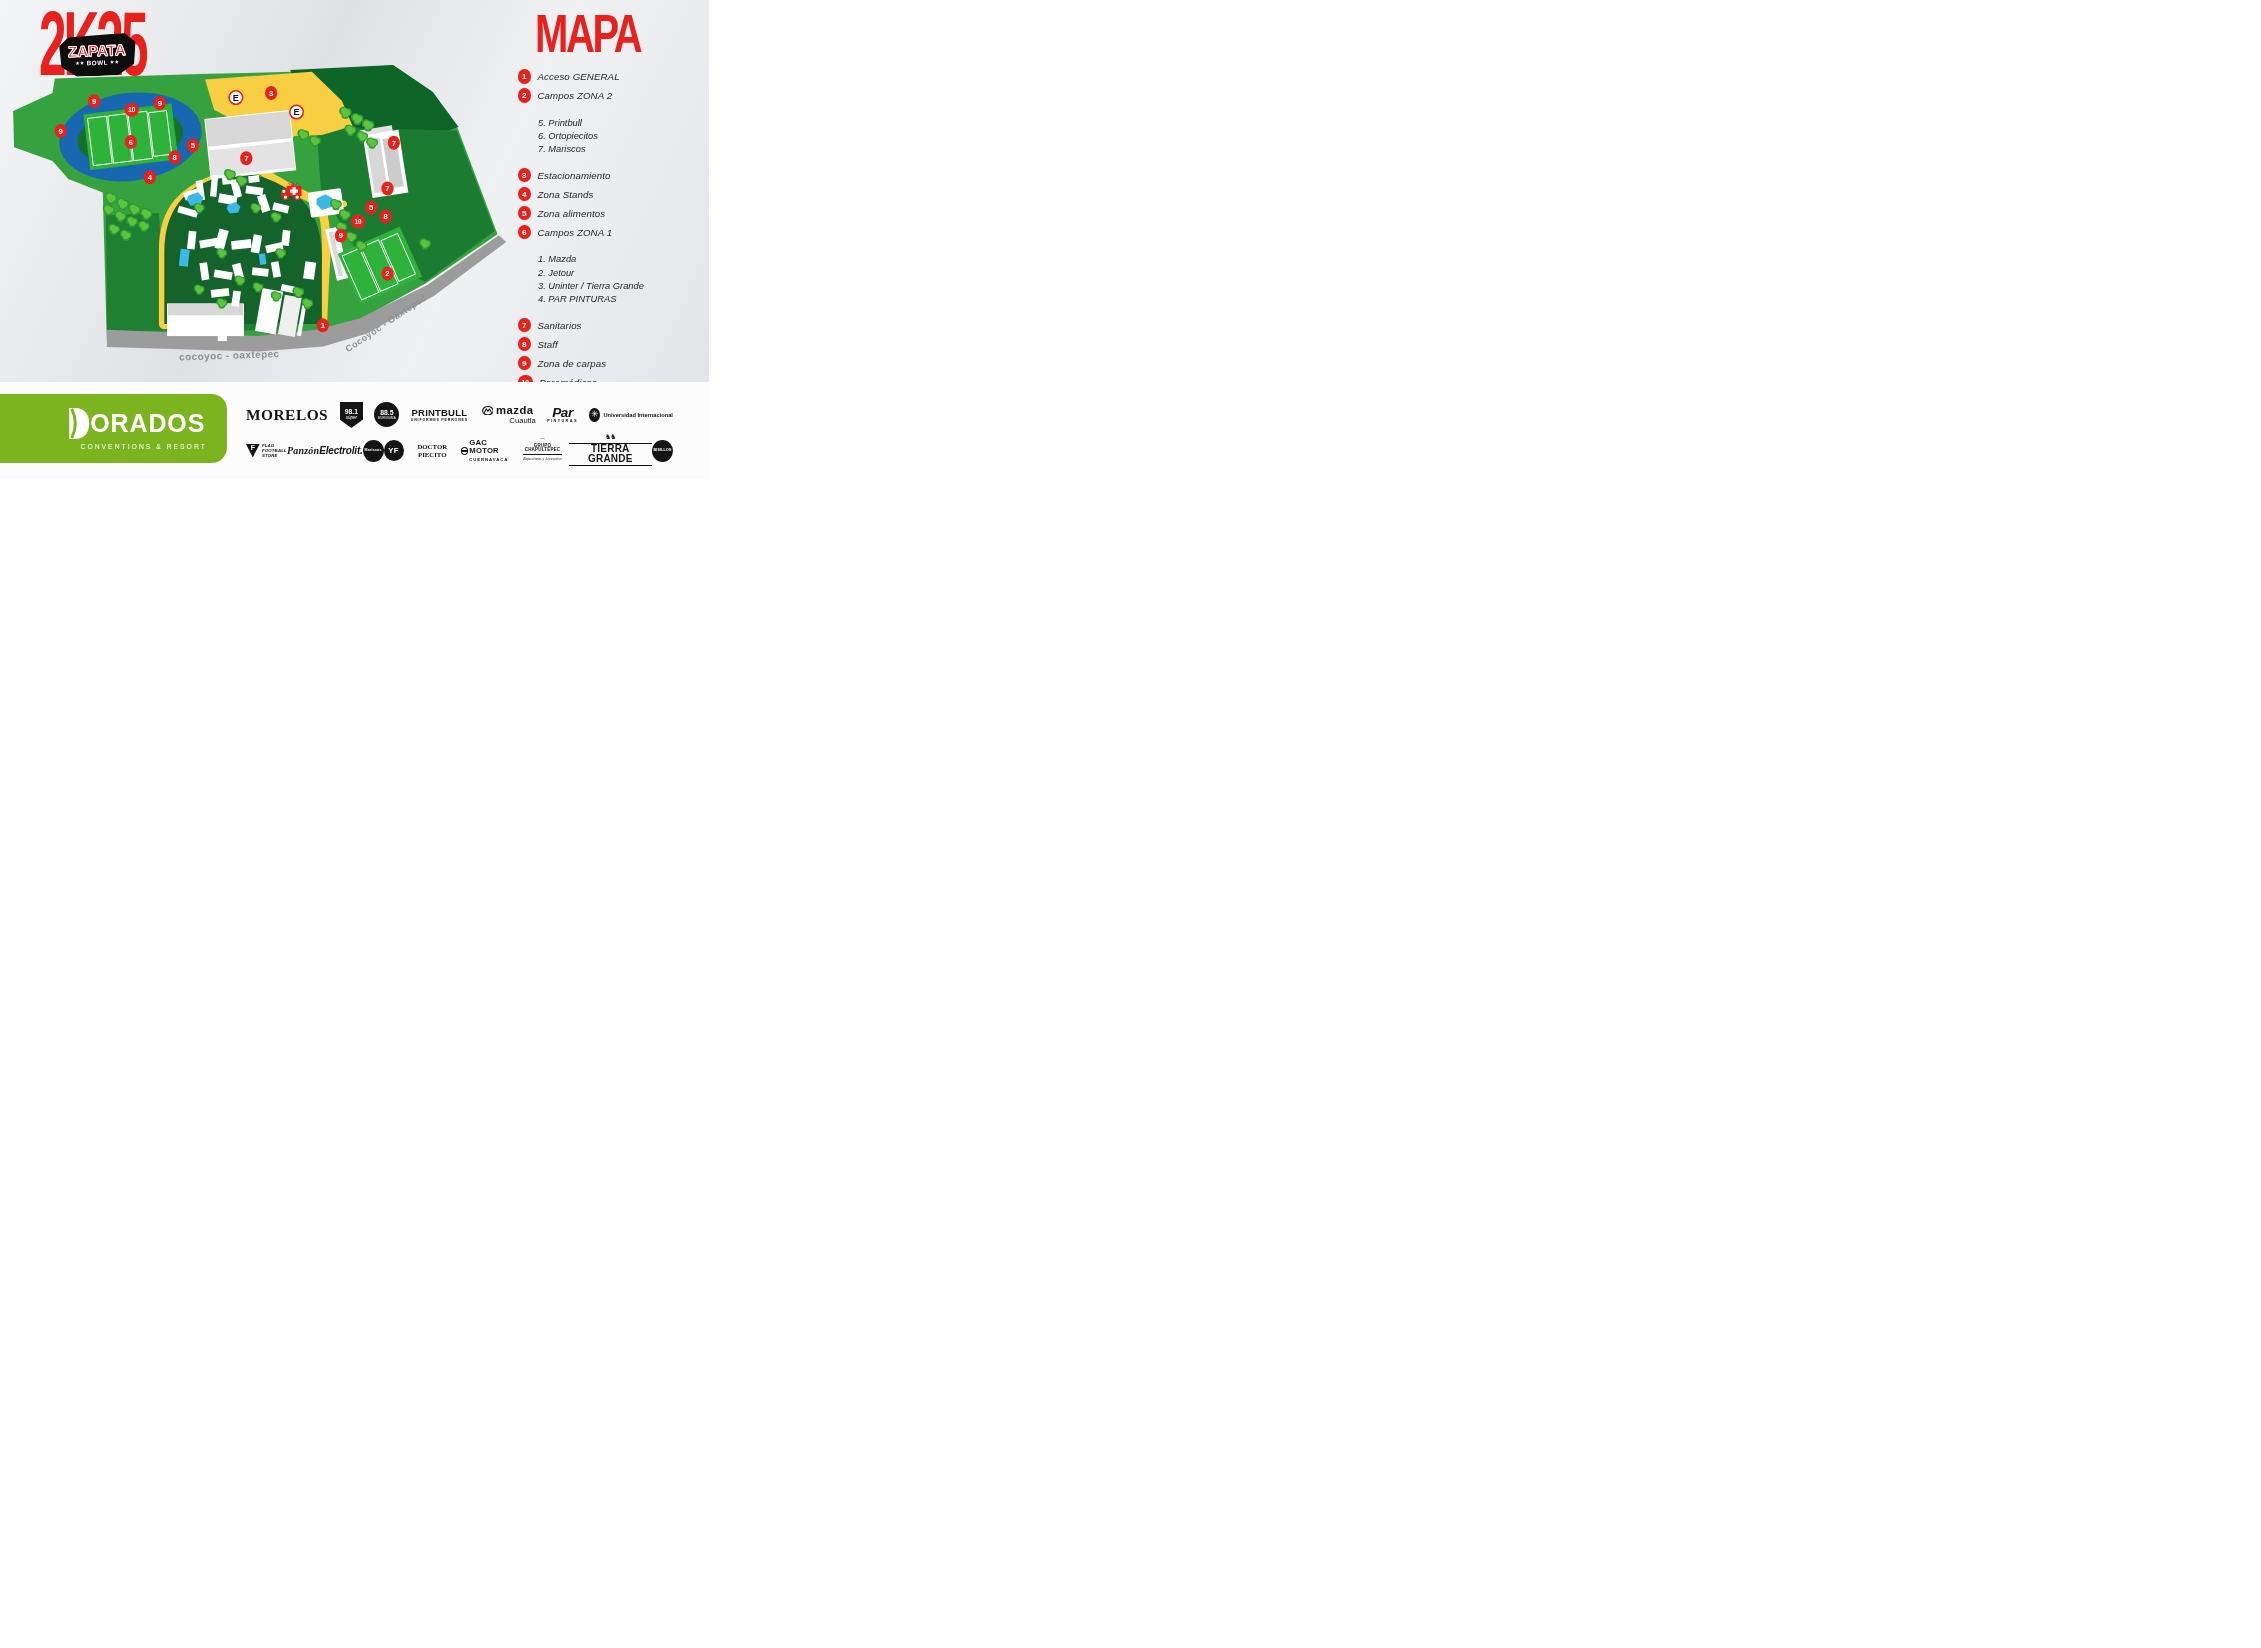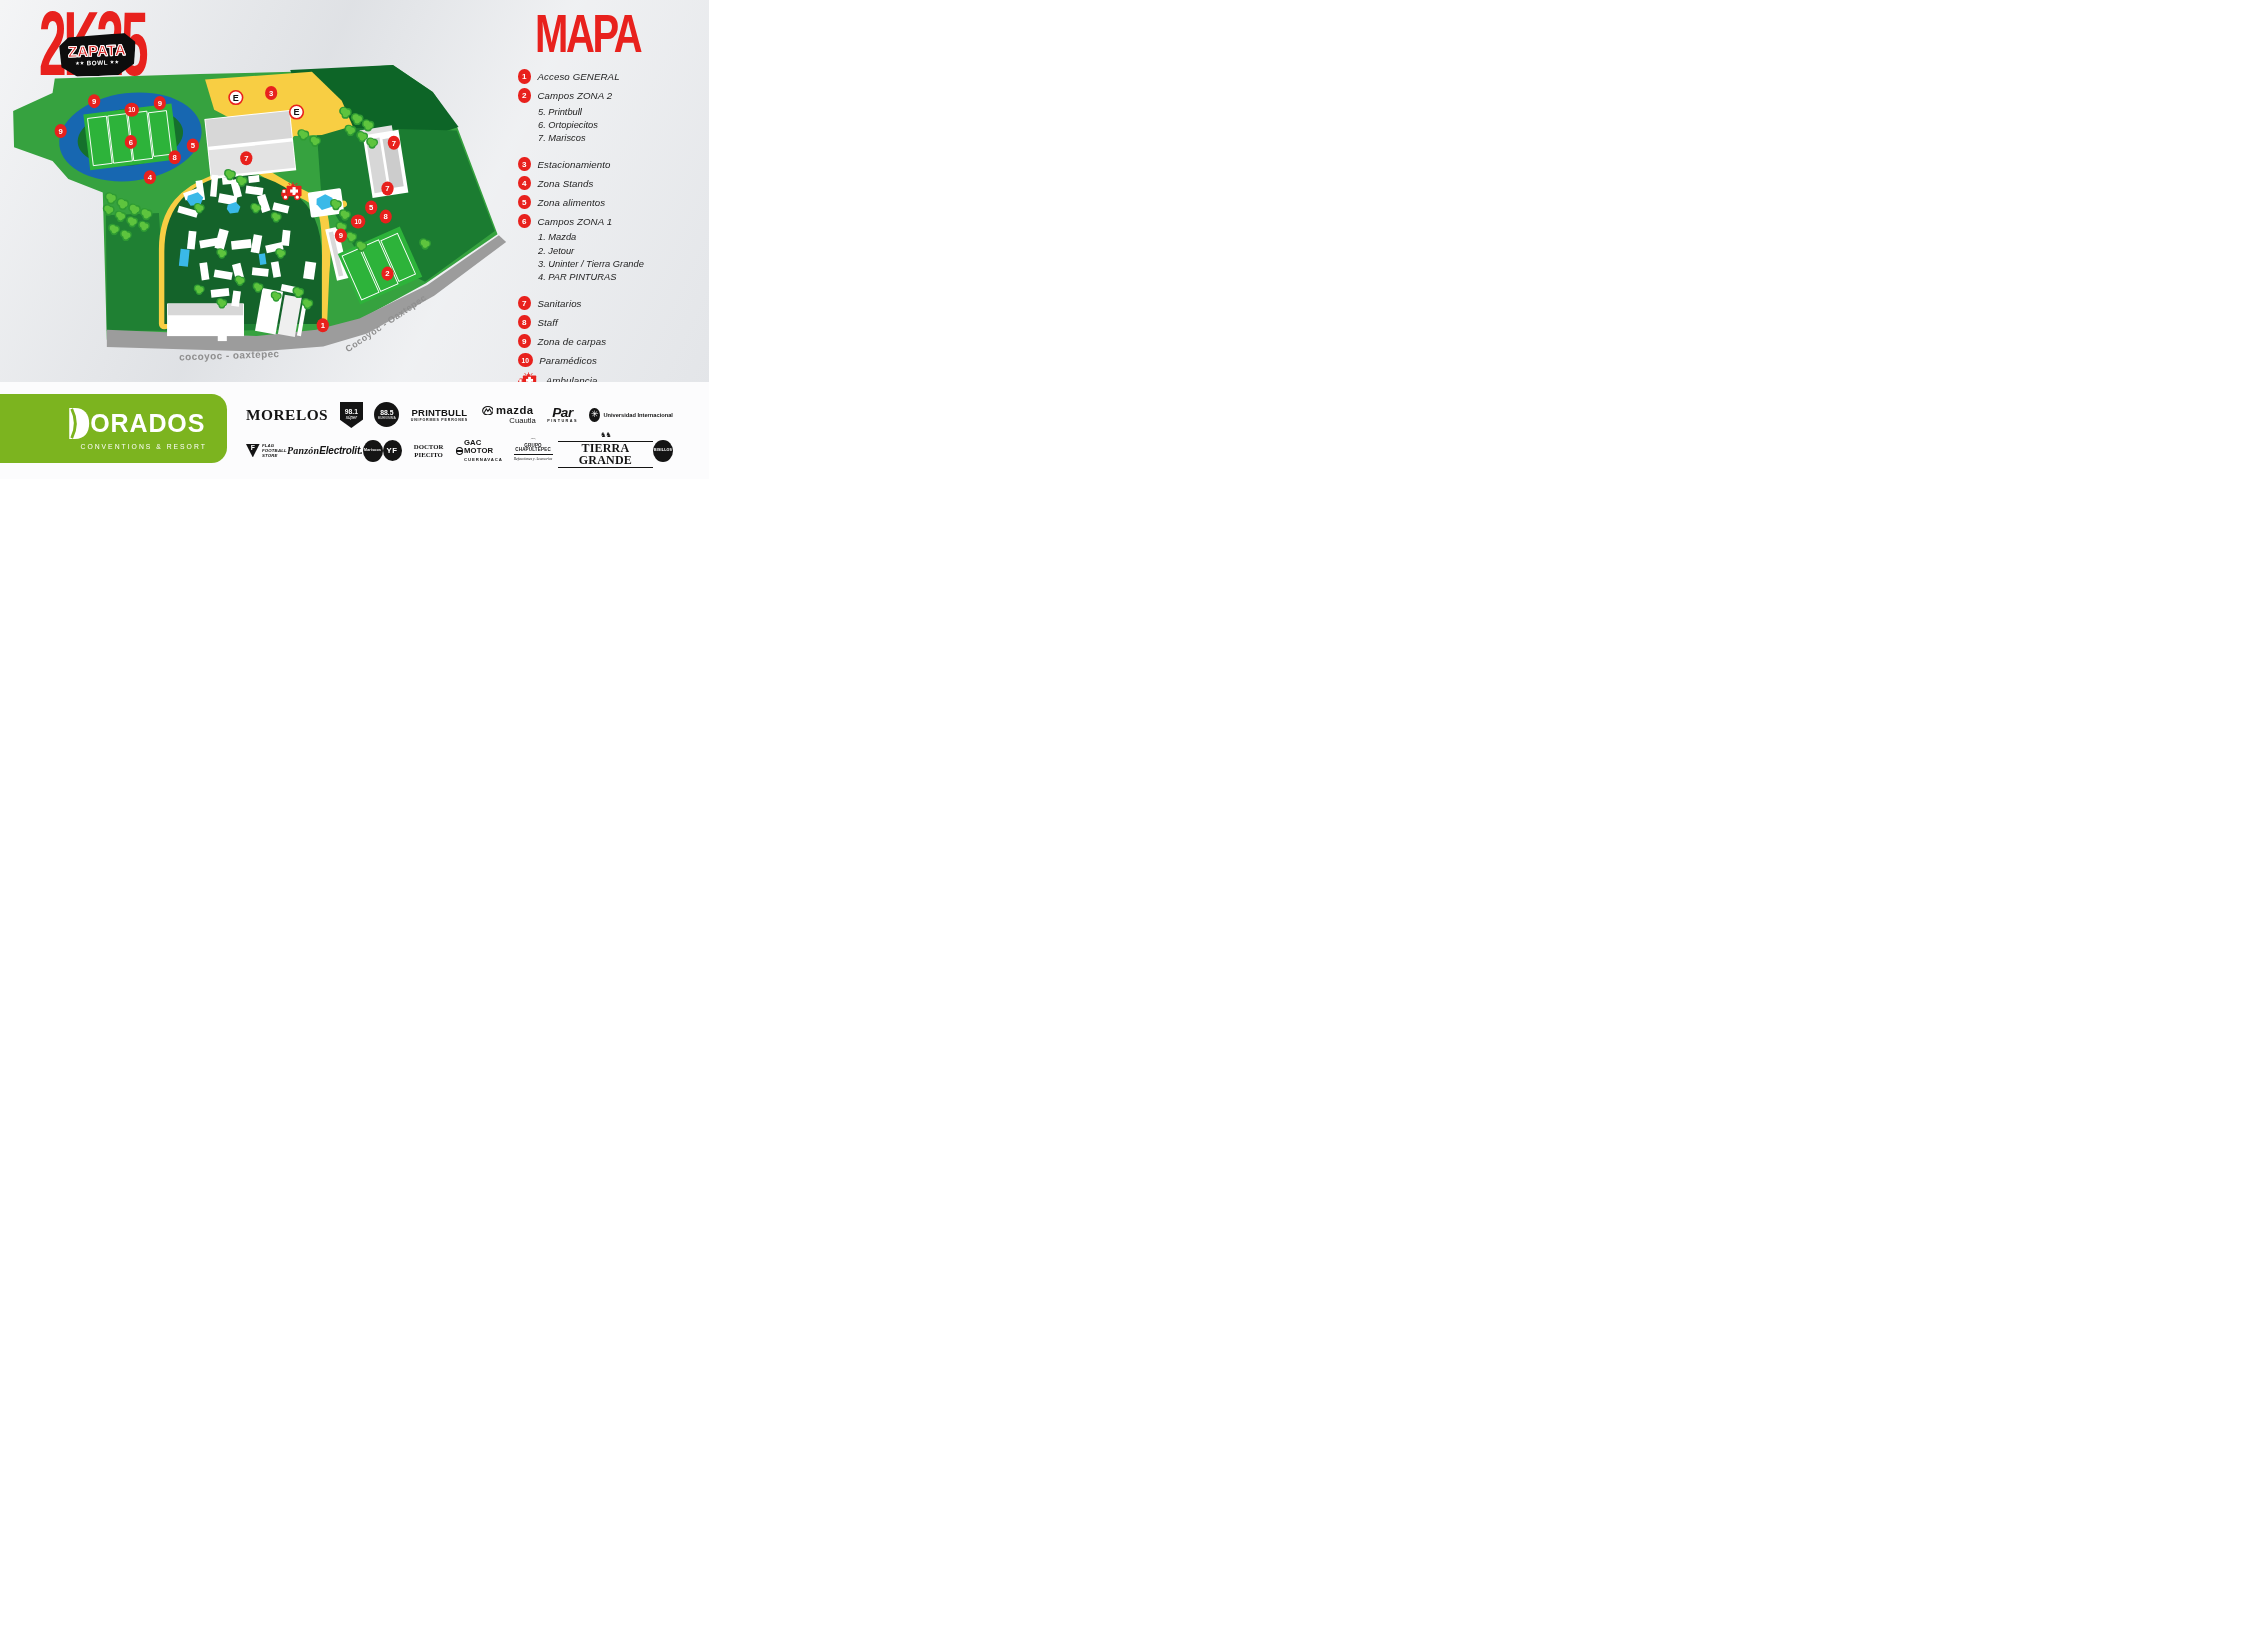--- a/index.html
+++ b/index.html
@@ -27,21 +27,21 @@
   
   .legend{ position:absolute; left:518px; top:69px; width:190px; color:#1d1d1d; }
   .lg-row{ display:flex; align-items:center; gap:6.8px; margin-top:4.5px; }
   .lg-row.first{ margin-top:0; }
   .lg-row.gap{ margin-top:14px; }
   .lg-badge{ min-width:12.7px; width:12.7px; height:14.5px; background:#e8211d; border-radius:50%;
              color:#fff; font-weight:800; font-size:8.1px; display:flex; align-items:center; justify-content:center; }
   .lg-badge.wide{ width:14.5px; min-width:14.5px; font-size:6.8px; }
   .lg-label{ font-style:italic; font-size:9.7px; letter-spacing:0.1px; }
   .lg-sub{ font-style:italic; font-size:9.3px; margin:3.2px 0 0 20px; }
-  .lg-sub.firstsub{ margin-top:4px; }
+  .lg-sub.firstsub{ margin-top:15px; }
   .lg-amb{ width:21px; height:17px; flex:none; }
   
   .footer{ position:absolute; left:0; top:382px; width:709px; height:97px; background:#fcfcfd; }
   .dorados{ position:absolute; left:0; top:12.2px; width:227px; height:69px; background:#7cb41f;
             border-radius:0 15.4px 15.4px 0; display:flex; flex-direction:column; align-items:center; justify-content:center; color:#fff;padding-left:44px;}
   .dor-line{ display:flex; align-items:center; }
   .dor-line svg{ display:block; }
   .dor-rest{ font-size:25px; font-weight:700; letter-spacing:0.9px; line-height:1; }
   .dor-tag{ font-size:6.8px; letter-spacing:2px; font-weight:400; margin-top:3.6px; margin-left:16.3px;}
   .sponsors{ position:absolute; left:246px; top:15.4px; width:427px; }
@@ -82,21 +82,21 @@
   .gac-mark{ width:7.7px; height:7.7px; border:1.4px solid #141414; border-radius:50%; position:relative;}
   .gac-mark::after{ content:""; position:absolute; left:-0.5px; right:-0.5px; top:2.3px; height:1.4px; background:#141414;}
   .k-gac .tx{ text-align:left;}
   .k-gac .nm{ font-size:7.7px; letter-spacing:0.2px;}
   .k-gac .sb{ font-size:4.3px; letter-spacing:0.9px; font-weight:700; margin-top:0.9px; text-align:right;}
   .k-chap .nm{ font-size:4.5px; letter-spacing:0.2px;}
   .k-chap .car{ font-size:5.9px; line-height:4.5px; }
   .k-chap .bar{ width:39px; height:3.2px; background:repeating-linear-gradient(#141414 0 0.9px,#fff 0.9px 1.6px); margin:1.4px 0 0.9px;}
   .k-chap .sb{ font-family:"Liberation Serif", serif; font-style:italic; font-size:3.8px;}
   .k-tierra .hh{ font-size:6.8px; line-height:4.5px; letter-spacing:-0.9px;}
-  .k-tierra .nm{ font-family:Liberation Serif, serif; font-size:12px; letter-spacing:0.2px; margin-top:3px; border-top:0.9px solid #141414; border-bottom:0.9px solid #141414; padding:0.5px 0.9px;}
+  .k-tierra .nm{ font-family:Liberation Sans, sans-serif; font-size:10px; letter-spacing:0.2px; margin-top:3px; border-top:0.9px solid #141414; border-bottom:0.9px solid #141414; padding:0.5px 0.9px;}
   .sb{ font-weight:400; }
   svg text{ font-family:"Liberation Sans", sans-serif; }
 </style>
 </head>
 <body>
 
 <div class="page">
 
   <div class="logo2k">
     <div class="yr">2K25</div>

